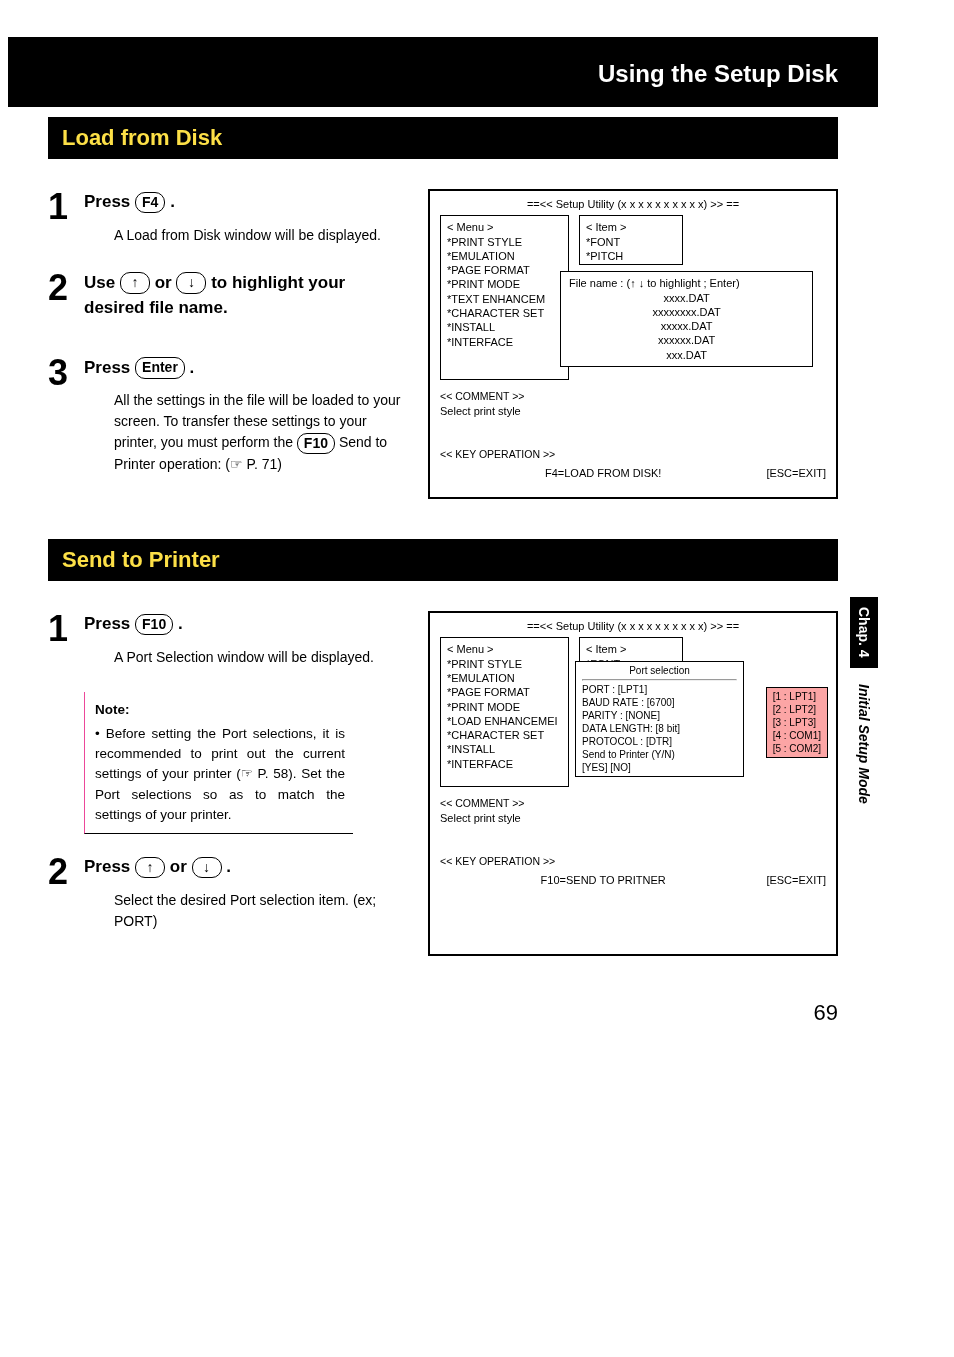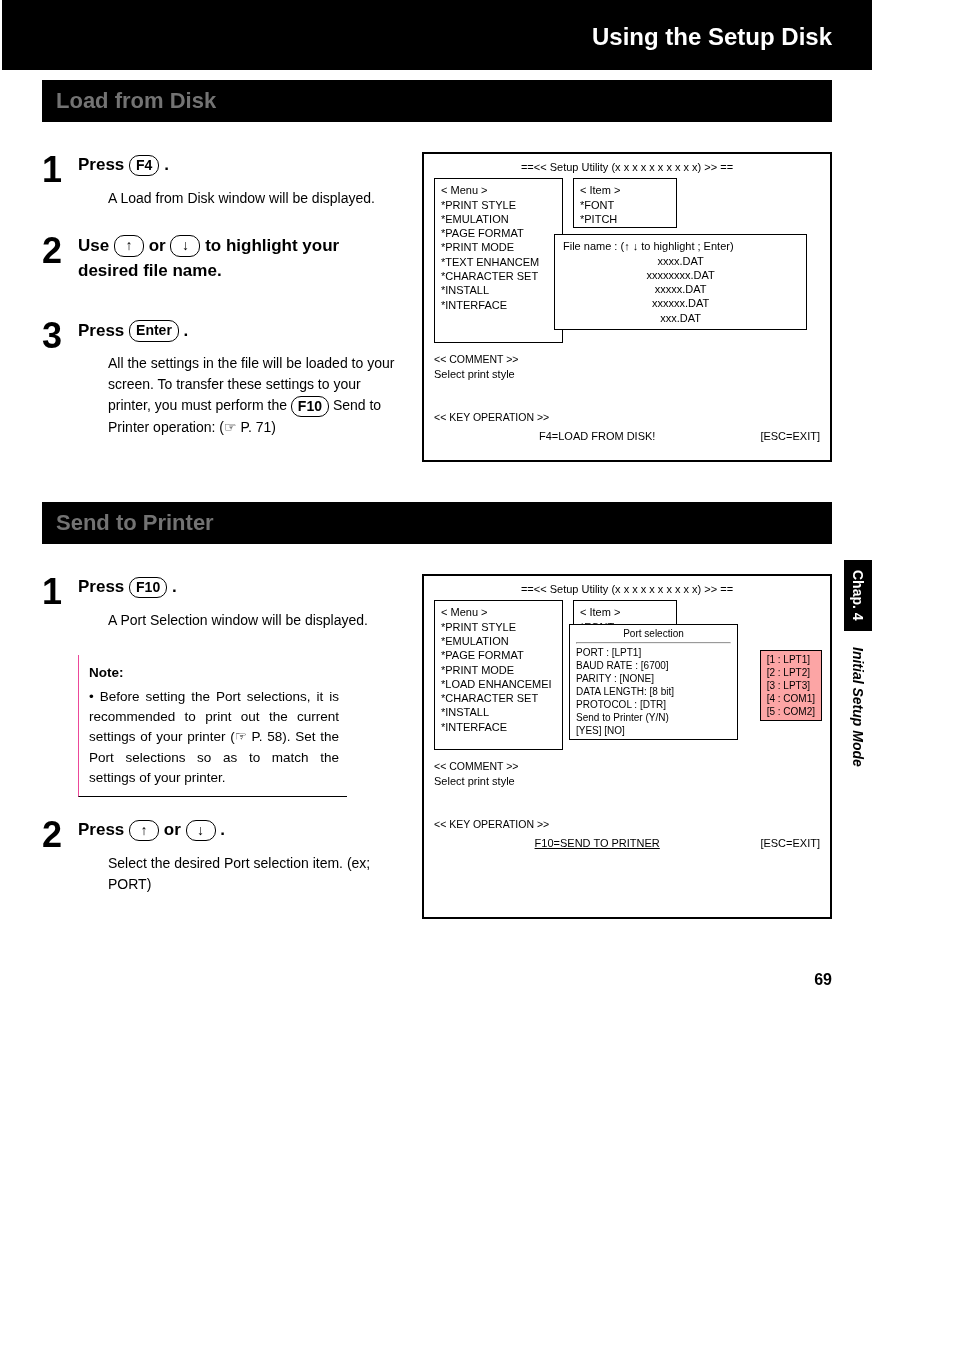--- a/index.html
+++ b/index.html
@@ -7,21 +7,22 @@
     padding: 0;
     background: #fff;
     font-family: Arial, Helvetica, sans-serif;
     font-size: 14px;
     color: #000;
     width: 954px;
   }
   .page {
     position: relative;
     width: 870px;
-    padding: 0 0 40px 2px;
+    padding: 0 0 40px 8px;
+    margin-top: 37px;
   }
   .top-black {
     background: #000;
     height: 70px;
     width: 100%;
     border-top: 4px solid #000;
     display: flex;
     justify-content: flex-end;
     align-items: center;
     padding-right: 40px;
@@ -30,21 +31,21 @@
   .top-black-title {
     color: #fff;
     font-weight: bold;
     font-size: 24px;
   }
   .content {
     padding: 10px 40px 0 40px;
   }
   .section-bar {
     background: #000;
-    color: #737373;
+    color: #fde047;
     font-weight: bold;
     font-size: 22px;
     padding: 8px 14px;
     margin-bottom: 30px;
   }
   .row {
     display: flex;
     gap: 20px;
     margin-bottom: 40px;
   }
@@ -149,21 +150,21 @@
   .subhead { margin-top: 10px; font-size: 10.5px; }
   .keyop-row { display:flex; justify-content: space-between; margin-top:4px; font-size:11px;}
   ul.plain { list-style: none; margin:0; padding:0; }
   ul.plain li::before { content:"*"; }
 
   
   .side-tabs { position: absolute; right: 0; top: 560px; }
   .tab { writing-mode: vertical-rl; font-weight: bold; padding: 10px 6px; font-size: 14px;}
   .tab-black { background:#000; color:#fff; }
   .tab-white { background:#fff; color:#000; margin-top:6px; font-style: italic;}
-  .page-num { position:absolute; right:40px; bottom:10px; font-weight:bold; font-size:16px;}
+  .page-num { position:absolute; right:40px; bottom:10px; font-weight:normal; font-size:22px;}
 </style>
 </head>
 <body>
 
 <div class="page">
   <div class="top-black">
     <span class="top-black-title">Using the Setup Disk</span>
   </div>
 
   <div class="side-tabs">
@@ -343,21 +344,21 @@
                 <li style="list-style: none;">[4 : COM1]</li>
                 <li style="list-style: none;">[5 : COM2]</li>
               </ul>
           </div>
         </div>
         <div class="subhead">&lt;&lt;  COMMENT  &gt;&gt;</div>
         <div>Select print style</div>
         <div class="subhead" style="margin-top:30px">&lt;&lt;  KEY OPERATION  &gt;&gt;</div>
         <div class="keyop-row">
           <span></span>
-          <span style="text-decoration:underline">F10=SEND TO PRITNER</span>
+          <span style="">F10=SEND TO PRITNER</span>
           <span>[ESC=EXIT]</span>
         </div>
       </div>
     </div>
 
   </div>
 
   <div class="page-num">69</div>
 </div>
 

